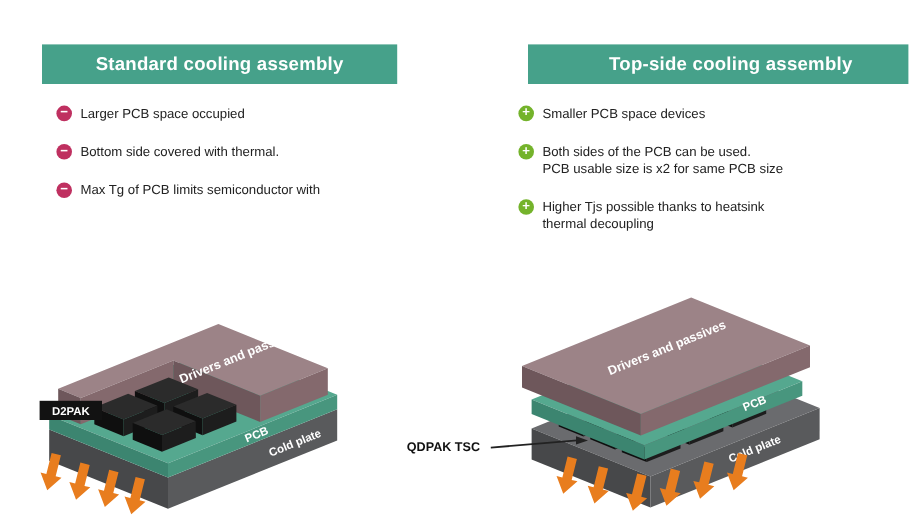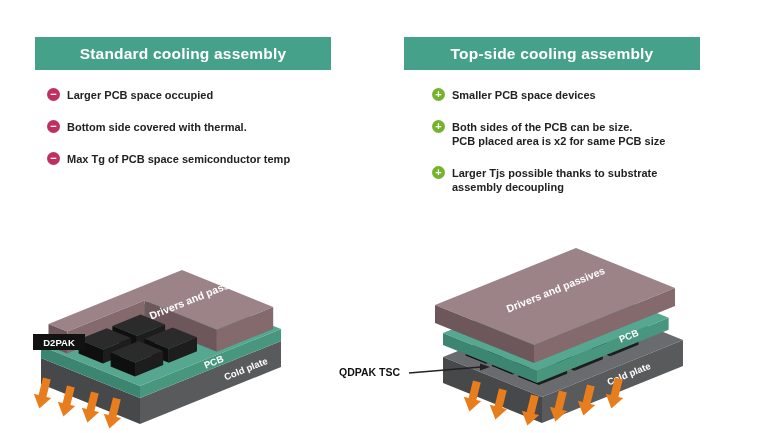--- a/index.html
+++ b/index.html
@@ -7,34 +7,34 @@
     width:764px;height:433px;background:#ffffff;position:relative;overflow:hidden;
     font-family:"Liberation Sans",sans-serif;
   }
   .canvas{position:absolute;inset:0;width:640px;height:433px;}
   .panel-header{
     position:absolute;top:37px;width:296px;height:33px;background:#46a18a;
     color:#fff;display:flex;align-items:center;justify-content:center;
     font-size:15.5px;font-weight:700;letter-spacing:.2px;
   }
   .panel-header.left{left:35px;}
-  .panel-header.right{left:404px;}
+  .panel-header.right{left:440px;padding-left:21px;}
   .bullets{position:absolute;top:88px;width:310px;list-style:none;margin:0;padding:0;}
   .bullets.left{left:47px;}
   .bullets.right{left:432px;}
   .bullet{display:flex;gap:7px;align-items:flex-start;}
   .bullet + .bullet{margin-top:18px;}
   .badge{
     flex:0 0 13px;width:13px;height:13px;border-radius:50%;color:#fff;
     display:flex;align-items:center;justify-content:center;
     font-size:11px;font-weight:700;line-height:13px;margin-top:0;
   }
   .badge.minus{background:#bf3060;}
   .badge.plus{background:#74b32b;}
-  .lines{font-size:11px;line-height:14px;font-weight:700;color:#222;}
+  .lines{font-size:11px;line-height:14px;font-weight:400;color:#222;}
   .lines div{white-space:nowrap;}
   svg.diagram{position:absolute;display:block;}
   svg.diagram-left{left:25px;top:228px;width:300px;height:205px;}
   svg.diagram-right{left:335px;top:225px;width:380px;height:208px;}
   .iso-label{fill:#ffffff;font-weight:700;font-family:"Liberation Sans",sans-serif;}
   .dark-label{fill:#111111;font-weight:700;font-family:"Liberation Sans",sans-serif;}
 </style>
 </head>
 <body>
 
@@ -52,48 +52,48 @@
       </li>
       <li class="bullet">
         <span class="badge minus">−</span>
         <span class="lines">
           <div>Bottom side covered with thermal.</div>
         </span>
       </li>
       <li class="bullet">
         <span class="badge minus">−</span>
         <span class="lines">
-          <div>Max Tg of PCB space semiconductor temp</div>
+          <div>Max Tg of PCB limits semiconductor with</div>
         </span>
       </li>
     </ul>
   </section>
 
   <section>
     <header class="panel-header right">Top-side cooling assembly</header>
 
     <ul class="bullets right">
       <li class="bullet">
         <span class="badge plus">+</span>
         <span class="lines">
           <div>Smaller PCB space devices</div>
         </span>
       </li>
       <li class="bullet">
         <span class="badge plus">+</span>
         <span class="lines">
-          <div>Both sides of the PCB can be size.</div>
-          <div>PCB placed area is x2 for same PCB size</div>
+          <div>Both sides of the PCB can be used.</div>
+          <div>PCB usable size is x2 for same PCB size</div>
         </span>
       </li>
       <li class="bullet">
         <span class="badge plus">+</span>
         <span class="lines">
-          <div>Larger Tjs possible thanks to substrate</div>
-          <div>assembly decoupling</div>
+          <div>Higher Tjs possible thanks to heatsink</div>
+          <div>thermal decoupling</div>
         </span>
       </li>
     </ul>
   </section>
 
   <svg class="diagram diagram-left" viewBox="0 0 300 205">
     <defs>
       <path id="arrL" d="M -4 -16 L 4 -16 L 4 2 L 9 2 L 0 15 L -9 2 L -4 2 Z"></path>
     </defs>
 

